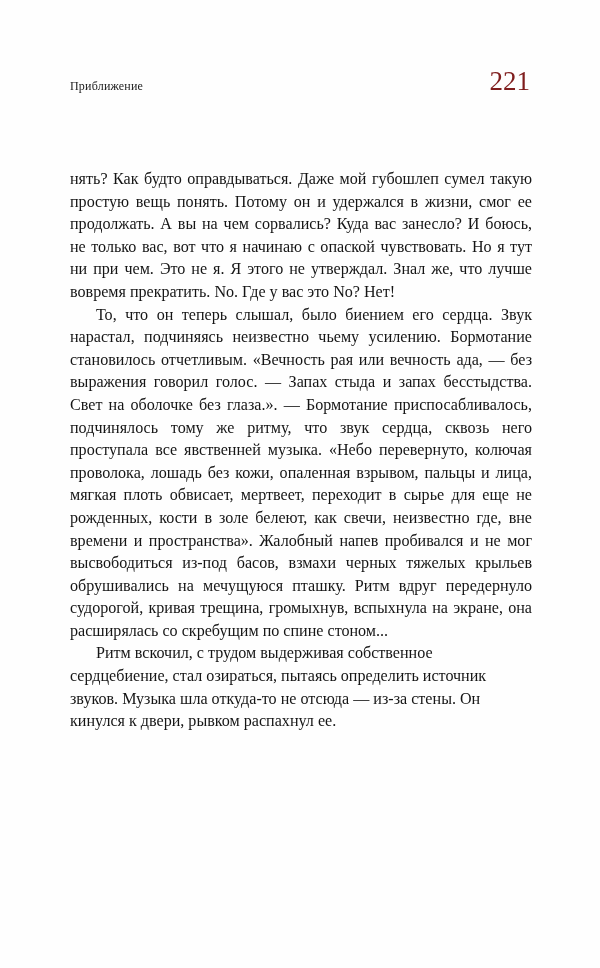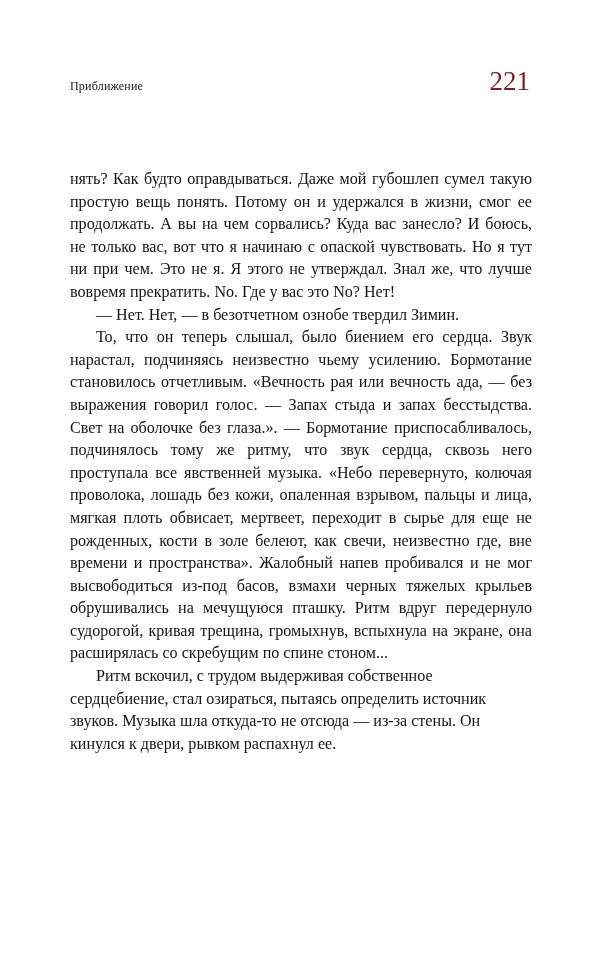--- a/index.html
+++ b/index.html
@@ -70,18 +70,17 @@
 
 <div class="page">
 
   <div class="header">
     <div class="running-head">Приближение</div>
     <div class="folio">221</div>
   </div>
 
   <div class="body-text">
     <p>нять? Как будто оправдываться. Даже мой губошлеп су­мел такую простую вещь понять. Потому он и удержался в жизни, смог ее продолжать. А вы на чем сорвались? Куда вас занесло? И боюсь, не только вас, вот что я начинаю с опаской чувствовать. Но я тут ни при чем. Это не я. Я это­го не утверждал. Знал же, что лучше вовремя прекратить. No. Где у вас это No? Нет!</p>
-    <p class="indent">— Нет. Нет, — в безотчетном ознобе твердил Зимин.</p>
     <p class="indent">То, что он теперь слышал, было биением его сердца. Звук нарастал, подчиняясь неизвестно чьему усилению. Бормотание становилось отчетливым. «Вечность рая или вечность ада, — без выражения говорил голос. — Запах стыда и запах бесстыдства. Свет на оболочке без глаза.». — Бормотание приспосабливалось, подчинялось тому же ритму, что звук сердца, сквозь него проступала все яв­ственней музыка. «Небо перевернуто, колючая проволо­ка, лошадь без кожи, опаленная взрывом, пальцы и лица, мягкая плоть обвисает, мертвеет, переходит в сырье для еще не рожденных, кости в золе белеют, как свечи, неиз­вестно где, вне времени и пространства». Жалобный напев пробивался и не мог высвободиться из-под басов, взмахи черных тяжелых крыльев обрушивались на мечущуюся пташку. Ритм вдруг передернуло судорогой, кривая тре­щина, громыхнув, вспыхнула на экране, она расширялась со скребущим по спине стоном...</p>
     <p class="indent">Ритм вскочил, с трудом выдерживая собственное сердцебиение, стал озираться, пытаясь определить источ­ник звуков. Музыка шла откуда-то не отсюда — из-за сте­ны. Он кинулся к двери, рывком распахнул ее.</p>
   </div>
 
 </div>
 
 </body></html>

